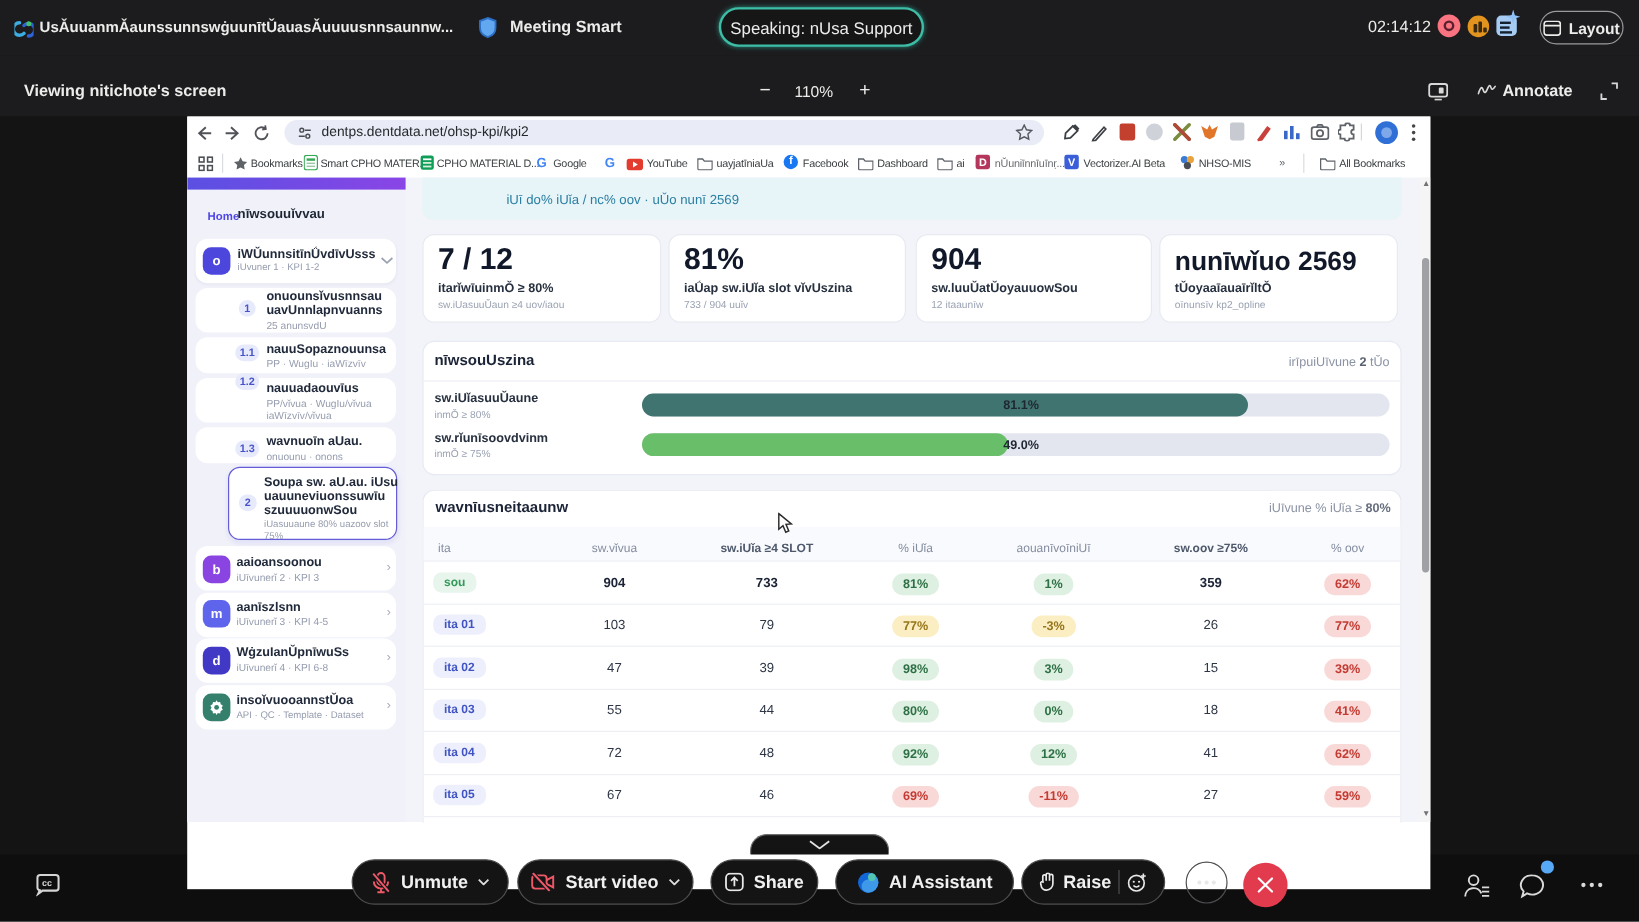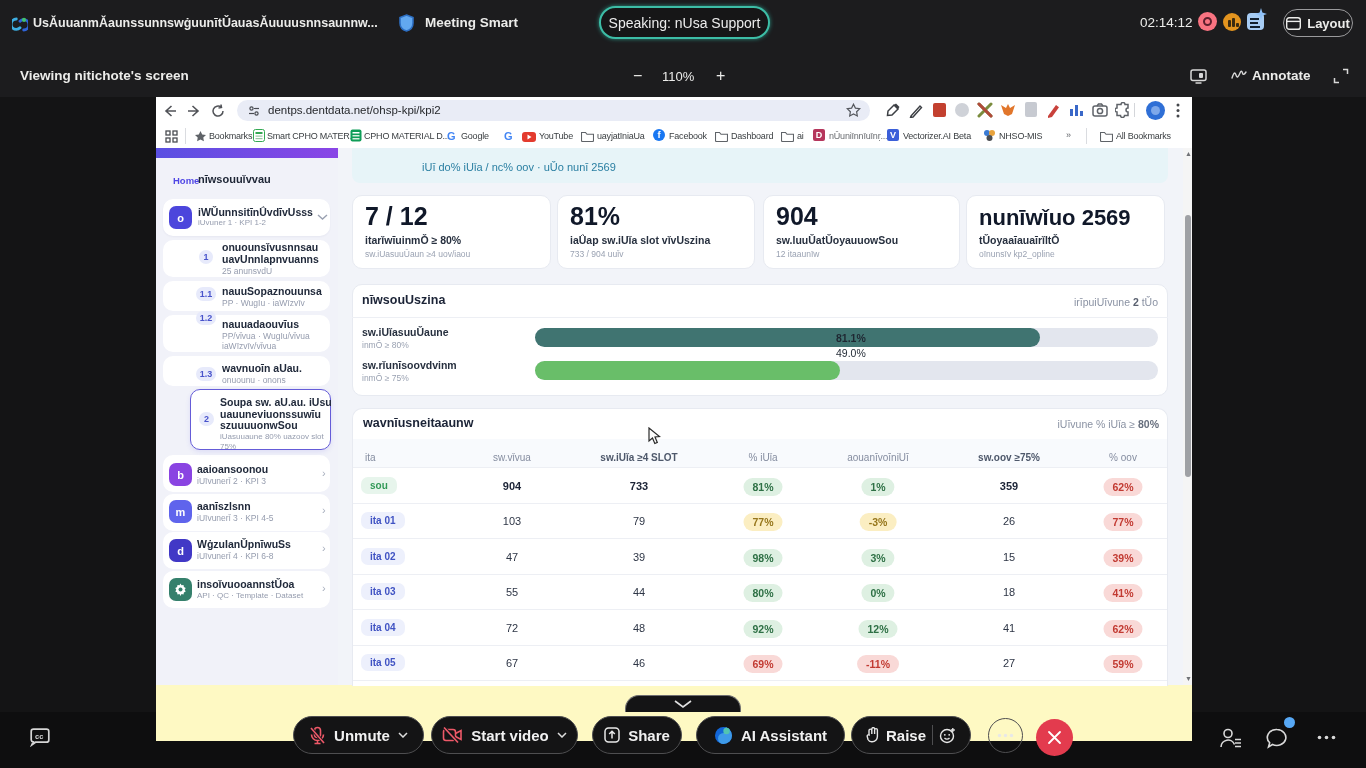--- a/index.html
+++ b/index.html
@@ -73,21 +73,21 @@
     <rect x="9" y="4" width="4" height="5" rx="1" fill="#d8d8d8"></rect>
   </svg>
 <svg class="a" style="left:1231px;top:69px" width="16" height="13" viewBox="0 0 16 13">
     <path d="M1 9 C3 3 4 3 5 6 C6 9 7 9 9 4 C10 1.5 11 2 11.5 4 C12 6 13 6 15 3" fill="none" stroke="#d8d8d8" stroke-width="1.4" stroke-linecap="round"></path>
   </svg>
 <div class="a w" style="left:1252px;top:68px;font-size:13.5px;font-weight:bold">Annotate</div>
 <svg class="a" style="left:1333px;top:68px" width="16" height="16" viewBox="0 0 16 16">
     <path d="M10 1.5 h4.5 v4.5 M6 14.5 H1.5 V10" fill="none" stroke="#d8d8d8" stroke-width="1.5"></path>
   </svg>
 
-<div class="a" style="left:156px;top:97px;width:1036px;height:644px;background:#fef9c3;overflow:hidden" id="bw">
+<div class="a" style="left:156px;top:97px;width:1036px;height:644px;background:#ffffff;overflow:hidden" id="bw">
 
 <div class="a" style="left:0;top:0;width:1036px;height:27px;background:#ffffff"></div>
 <svg class="a" style="left:7px;top:7px" width="14" height="14" viewBox="0 0 14 14">
       <path d="M8.5 2 L3 7 l5.5 5 M3 7 h10" fill="none" stroke="#515358" stroke-width="1.6"></path>
     </svg>
 <svg class="a" style="left:31px;top:7px" width="14" height="14" viewBox="0 0 14 14">
       <path d="M5.5 2 L11 7 l-5.5 5 M11 7 H1" fill="none" stroke="#515358" stroke-width="1.6"></path>
     </svg>
 <svg class="a" style="left:55px;top:7px" width="14" height="14" viewBox="0 0 14 14">
       <path d="M12 7 a5 5 0 1 1-1.8-3.8 M10 0.5 l0.5 3 -3 0.5" fill="none" stroke="#515358" stroke-width="1.5"></path>
@@ -302,21 +302,21 @@
 <div class="div" style="left:196px;top:169px"></div>
 <div class="a" style="left:206px;top:178px;font-size:10.5px;font-weight:bold;color:#27303f">sw.iUǐasuuǓaune</div>
 <div class="a" style="left:206px;top:192px;font-size:8.5px;color:#9aa2b2">inmǑ ≥ 80%</div>
 <div class="a" style="left:379px;top:180px;width:623px;height:19px;background:#e3e6ee;border-radius:10px"></div>
 <div class="a" style="left:379px;top:180px;width:505px;height:19px;background:#407471;border-radius:10px"></div>
 <div class="a" style="left:680px;top:184px;font-size:10.5px;font-weight:bold;color:#1f2732">81.1%</div>
 <div class="a" style="left:206px;top:211px;font-size:10.5px;font-weight:bold;color:#27303f">sw.rǐunīsoovdvinm</div>
 <div class="a" style="left:206px;top:225px;font-size:8.5px;color:#9aa2b2">inmǑ ≥ 75%</div>
 <div class="a" style="left:379px;top:213px;width:623px;height:19px;background:#e3e6ee;border-radius:10px"></div>
 <div class="a" style="left:379px;top:213px;width:305px;height:19px;background:#69be69;border-radius:10px"></div>
-<div class="a" style="left:680px;top:199px;font-size:10.5px;font-weight:normal;color:#1f2732">49.0%</div>
+<div class="a" style="left:680px;top:217px;font-size:10.5px;font-weight:bold;color:#1f2732">49.0%</div>
 
 <div class="card" style="left:196px;top:260px;width:816px;height:278px;border-radius:10px 10px 0 0;border-bottom:none;overflow:hidden" id="tbl">
 <div class="a" style="left:10px;top:7px;font-size:12.5px;font-weight:bold;color:#1b2336">wavnīusneitaaunw</div>
 <div class="a" style="left:600px;top:9px;width:206px;text-align:right;font-size:10.5px;color:#8a92a3">iUīvune % iUǐa ≥ <b style="color:#666e7d">80%</b></div>
 <div class="a" style="left:0;top:30px;width:816px;height:28px;background:#f8fafd"></div>
 <div class="a" style="left:12px;top:43px;font-size:10px;color:#858da0;">ita</div>
 <div class="hd" style="left:159px;top:43px;">sw.vǐvua</div>
 <div class="hd" style="left:286px;top:43px;font-weight:bold;color:#4e586b;">sw.iUǐa ≥4 SLOT</div>
 <div class="hd" style="left:410px;top:43px;">% iUǐa</div>
 <div class="hd" style="left:525px;top:43px;">aouanīvoīniUī</div>

